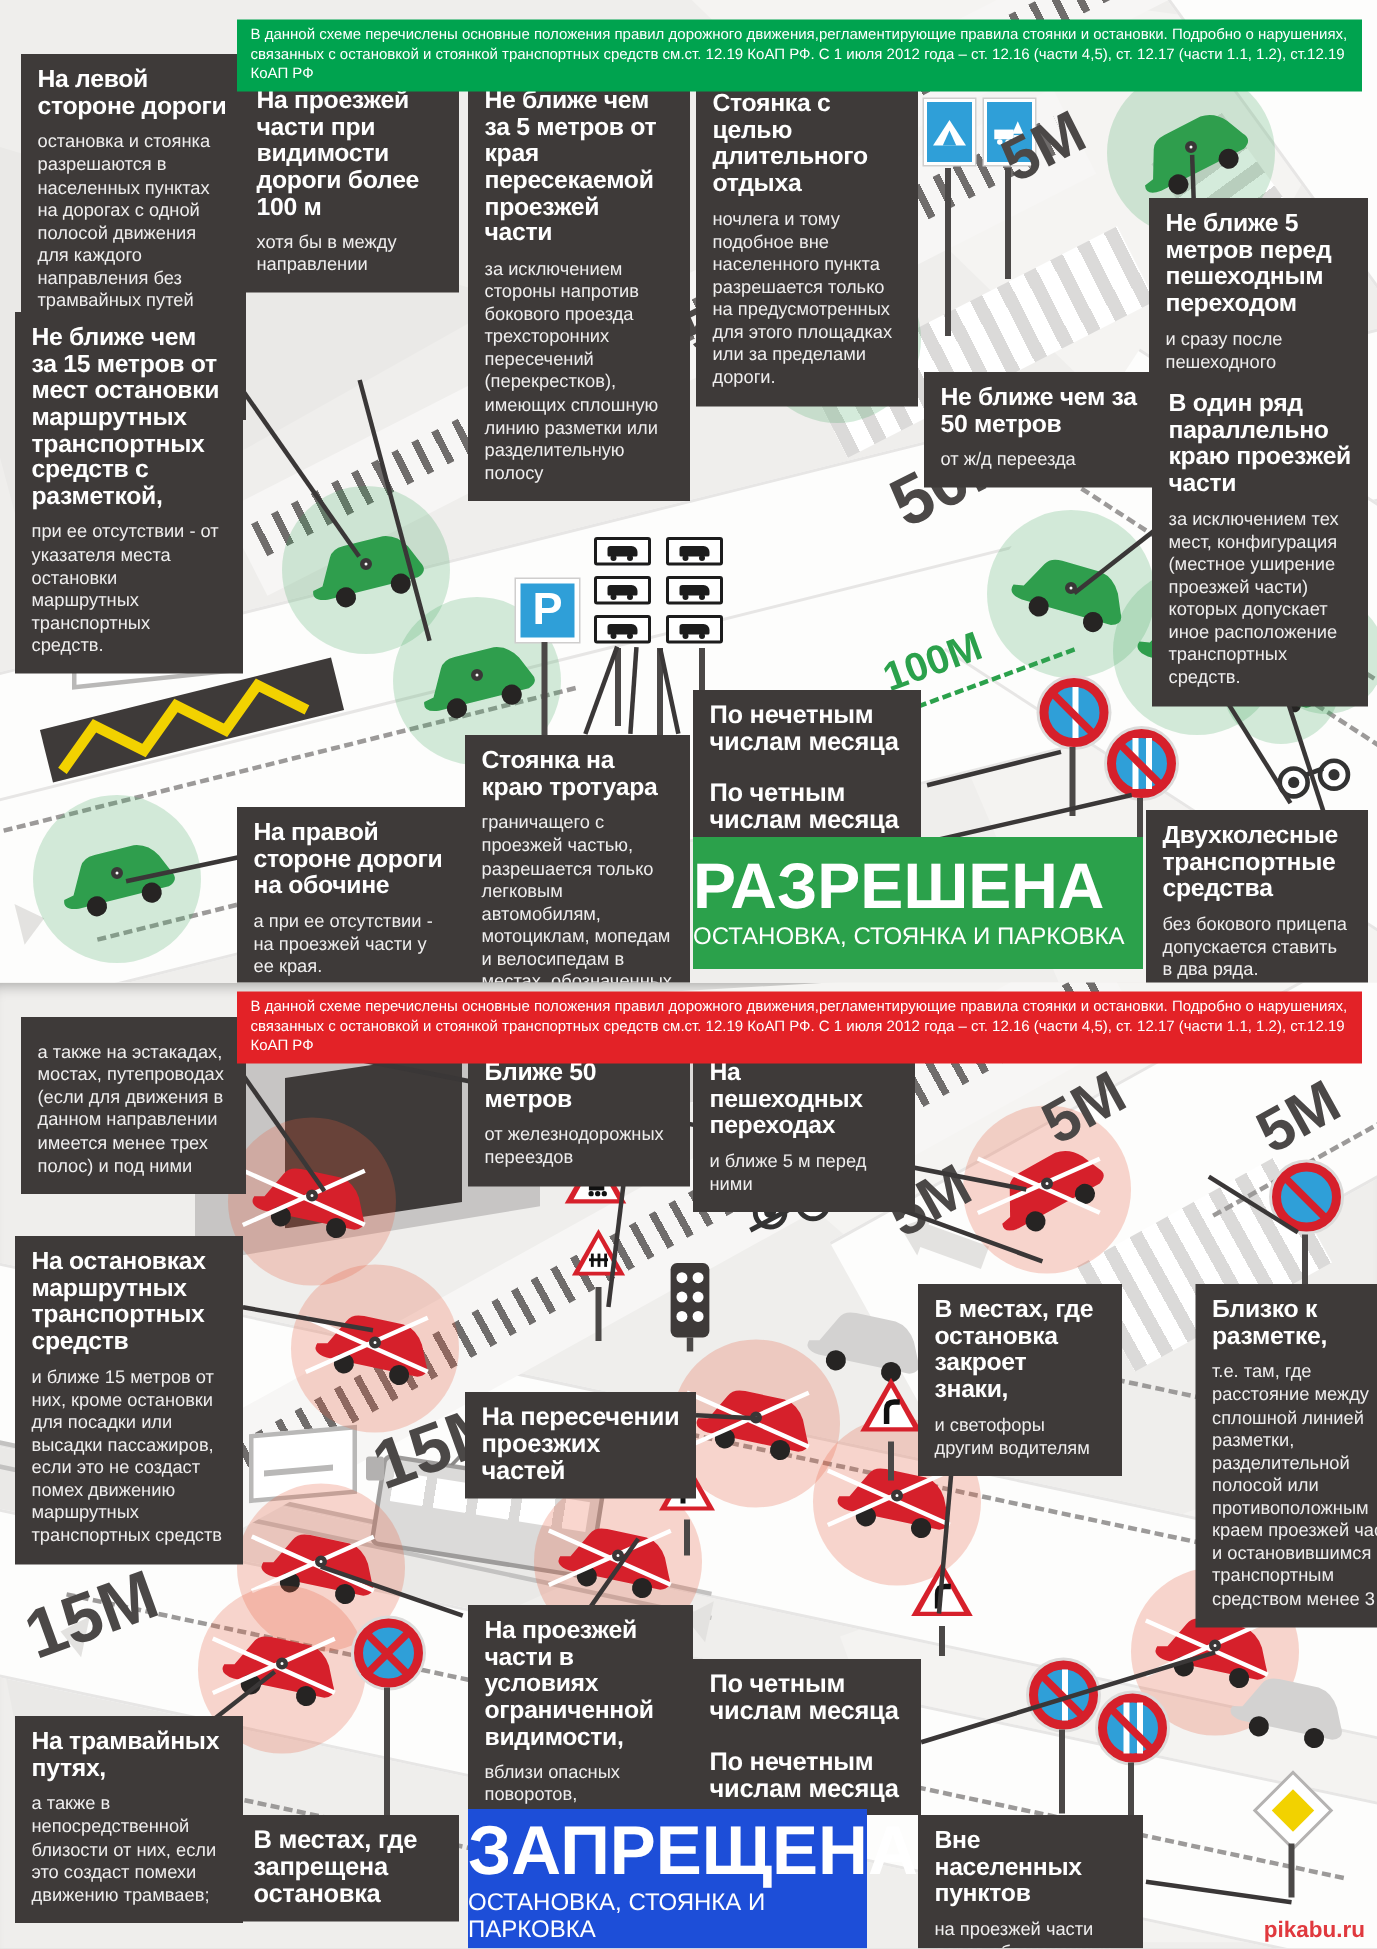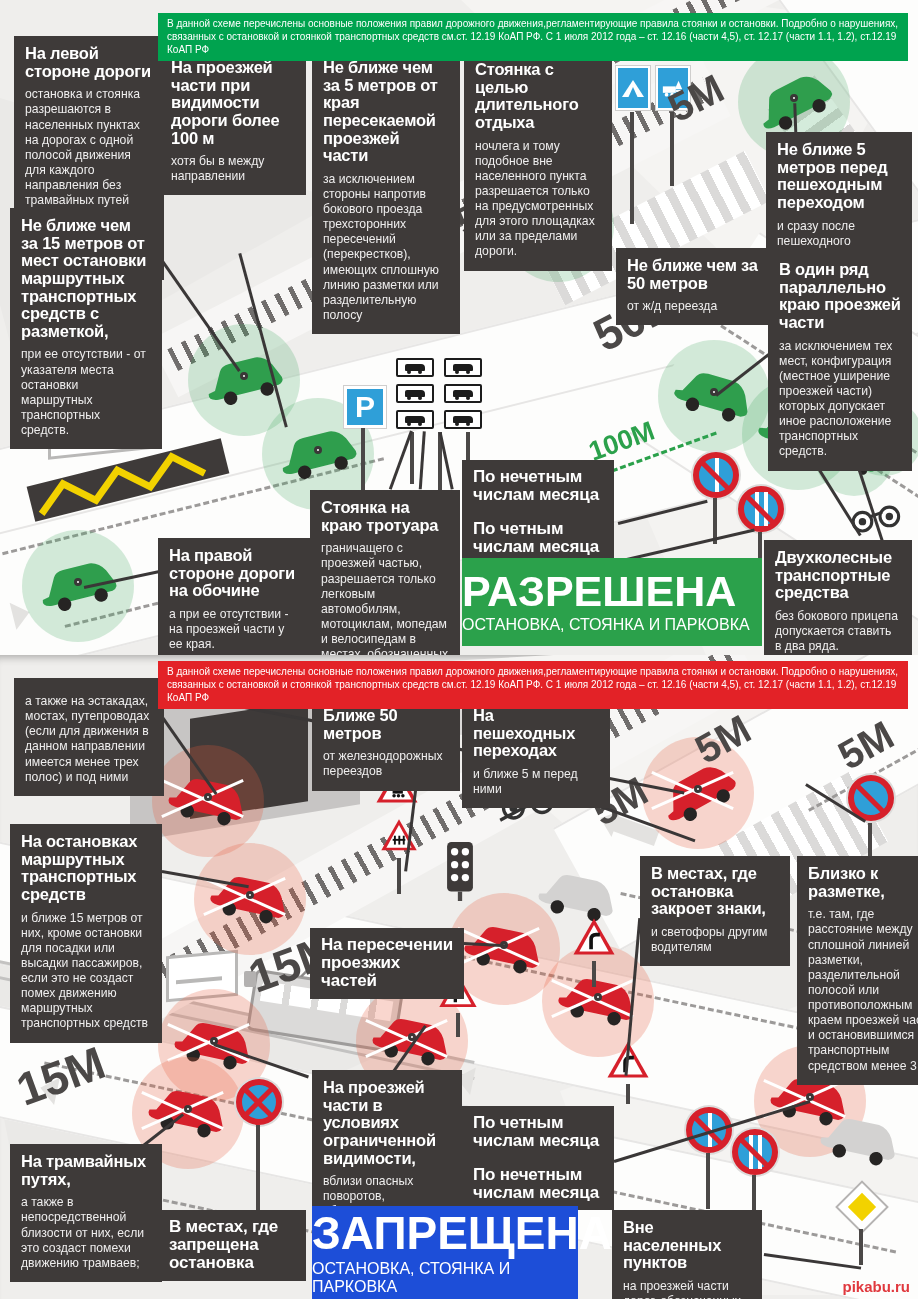--- a/index.html
+++ b/index.html
@@ -553,21 +553,21 @@
         <p>от железнодорожных переездов</p>
       </div>
     <div class="blk" style="left:462px;top:43px;width:148px">
         <h3>На пешеходных переходах</h3>
         <p>и ближе 5 м перед ними</p>
       </div>
     <div class="blk" style="left:10px;top:169px;width:152px">
         <h3>На остановках маршрутных транспортных средств</h3>
         <p>и ближе 15 метров от них, кроме остановки для посадки или высадки пассажиров, если это не создаст помех движению маршрутных транспортных средств</p>
       </div>
-    <div class="blk" style="left:640px;top:201px;width:150px">
+    <div class="blk" style="left:612px;top:201px;width:136px">
         <h3>В местах, где остановка закроет знаки,</h3>
         <p>и светофоры другим водителям</p>
       </div>
     <div class="blk" style="left:797px;top:201px;width:156px">
         <h3>Близко к разметке,</h3>
         <p>т.е. там, где расстояние между сплошной линией разметки, разделительной полосой или противоположным краем проезжей части и остановившимся транспортным средством менее 3 м</p>
       </div>
     <div class="blk to" style="left:310px;top:273px;width:154px">
         <h3>На пересечении проезжих частей</h3>
       </div>

